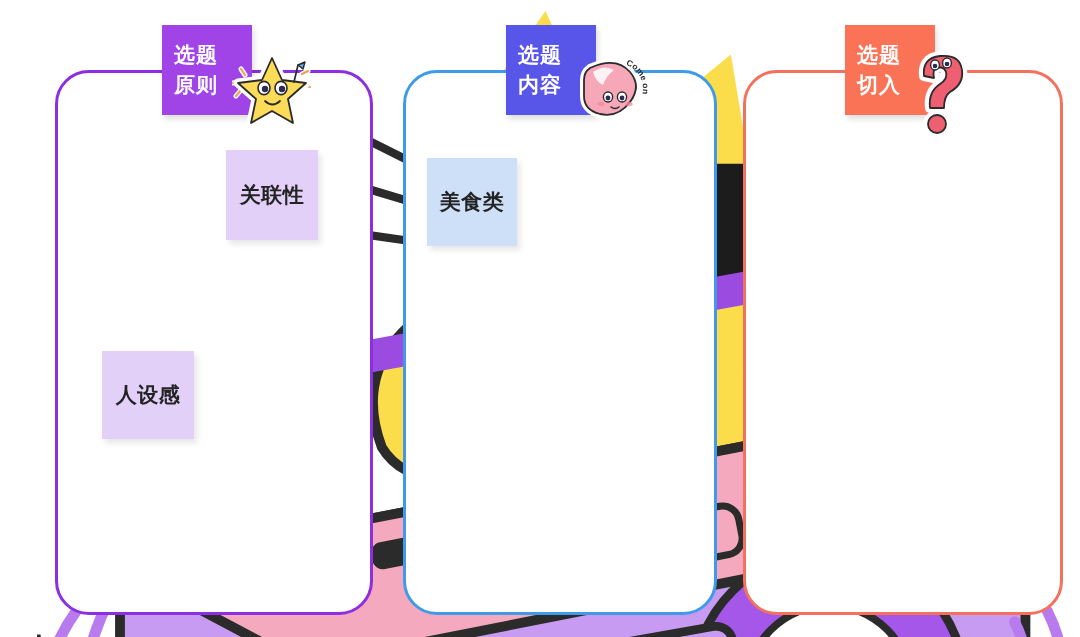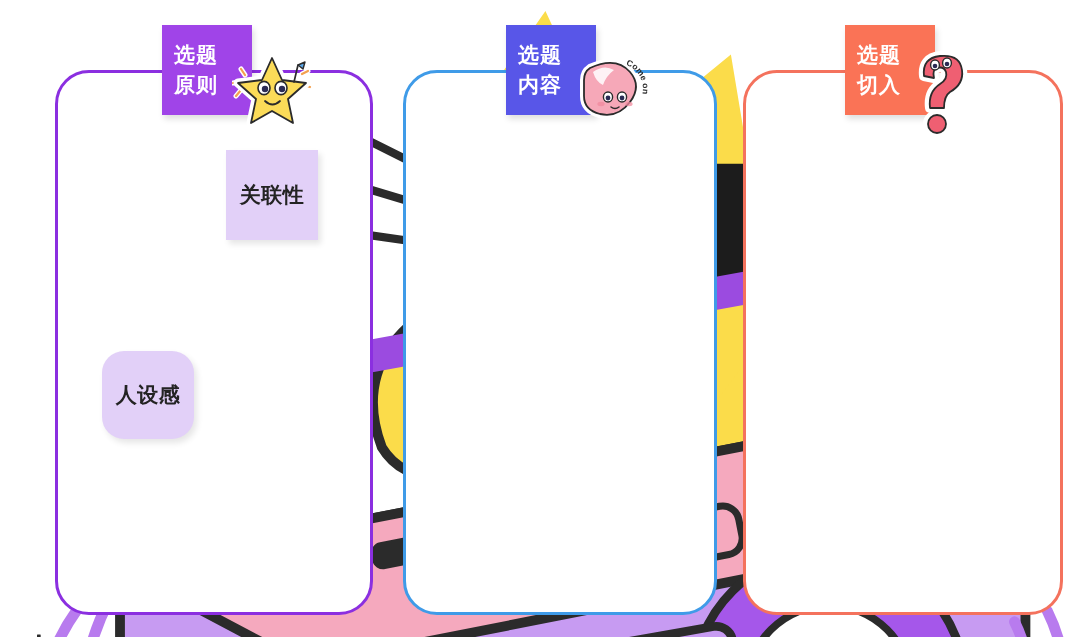--- a/index.html
+++ b/index.html
@@ -85,21 +85,21 @@
     box-shadow: 3px 4px 6px rgba(0,0,0,0.10);
     z-index: 4;
   }
   .note.purple { background: #E2D0F8; }
   .note.blue   { background: #CEDFF8; }
 
   
   .n-p1-a { left: 96px;  top: 200px; width: 94px;  height: 90px; }
   .n-p1-b { left: 226px; top: 150px; width: 92px;  height: 90px; }
   .n-p1-c { left: 232px; top: 280px; width: 95px;  height: 93px; }
-  .n-p1-d { left: 102px; top: 351px; width: 92px;  height: 88px; border-radius: 22px; }
+  .n-p1-d { left: 102px; top: 351px; width: 92px;  height: 88px; }
 
   
   .n-p2-a { left: 427px; top: 158px; width: 90px;  height: 88px; }</style>
 </head>
 <body>
 
 <div class="board">
 
   
   <div class="panel panel-1"></div>
@@ -199,20 +199,21 @@
       <path d="M39 55 Q43 58 47 55" stroke="#2B2B2B" stroke-width="1.5" fill="none" stroke-linecap="round"></path>
       <ellipse cx="29" cy="52" rx="3.6" ry="2.2" fill="#F0899E" opacity="0.75"></ellipse>
       <ellipse cx="57" cy="52" rx="3.6" ry="2.2" fill="#F0899E" opacity="0.75"></ellipse>
       <path id="comeonArc" d="M52 12 A26 26 0 0 1 70 44" fill="none"></path>
       <text font-size="8.5" font-weight="bold" fill="#2B2B2B" font-family="Liberation Sans, sans-serif">
         <textPath href="#comeonArc" startOffset="2">Come on</textPath>
       </text>
     </g>
   </svg>
 
+  <div class="note blue n-p2-a">美食类</div>
   
   
   
 
   
   
 
   
   <div class="panel panel-3"></div>
 

